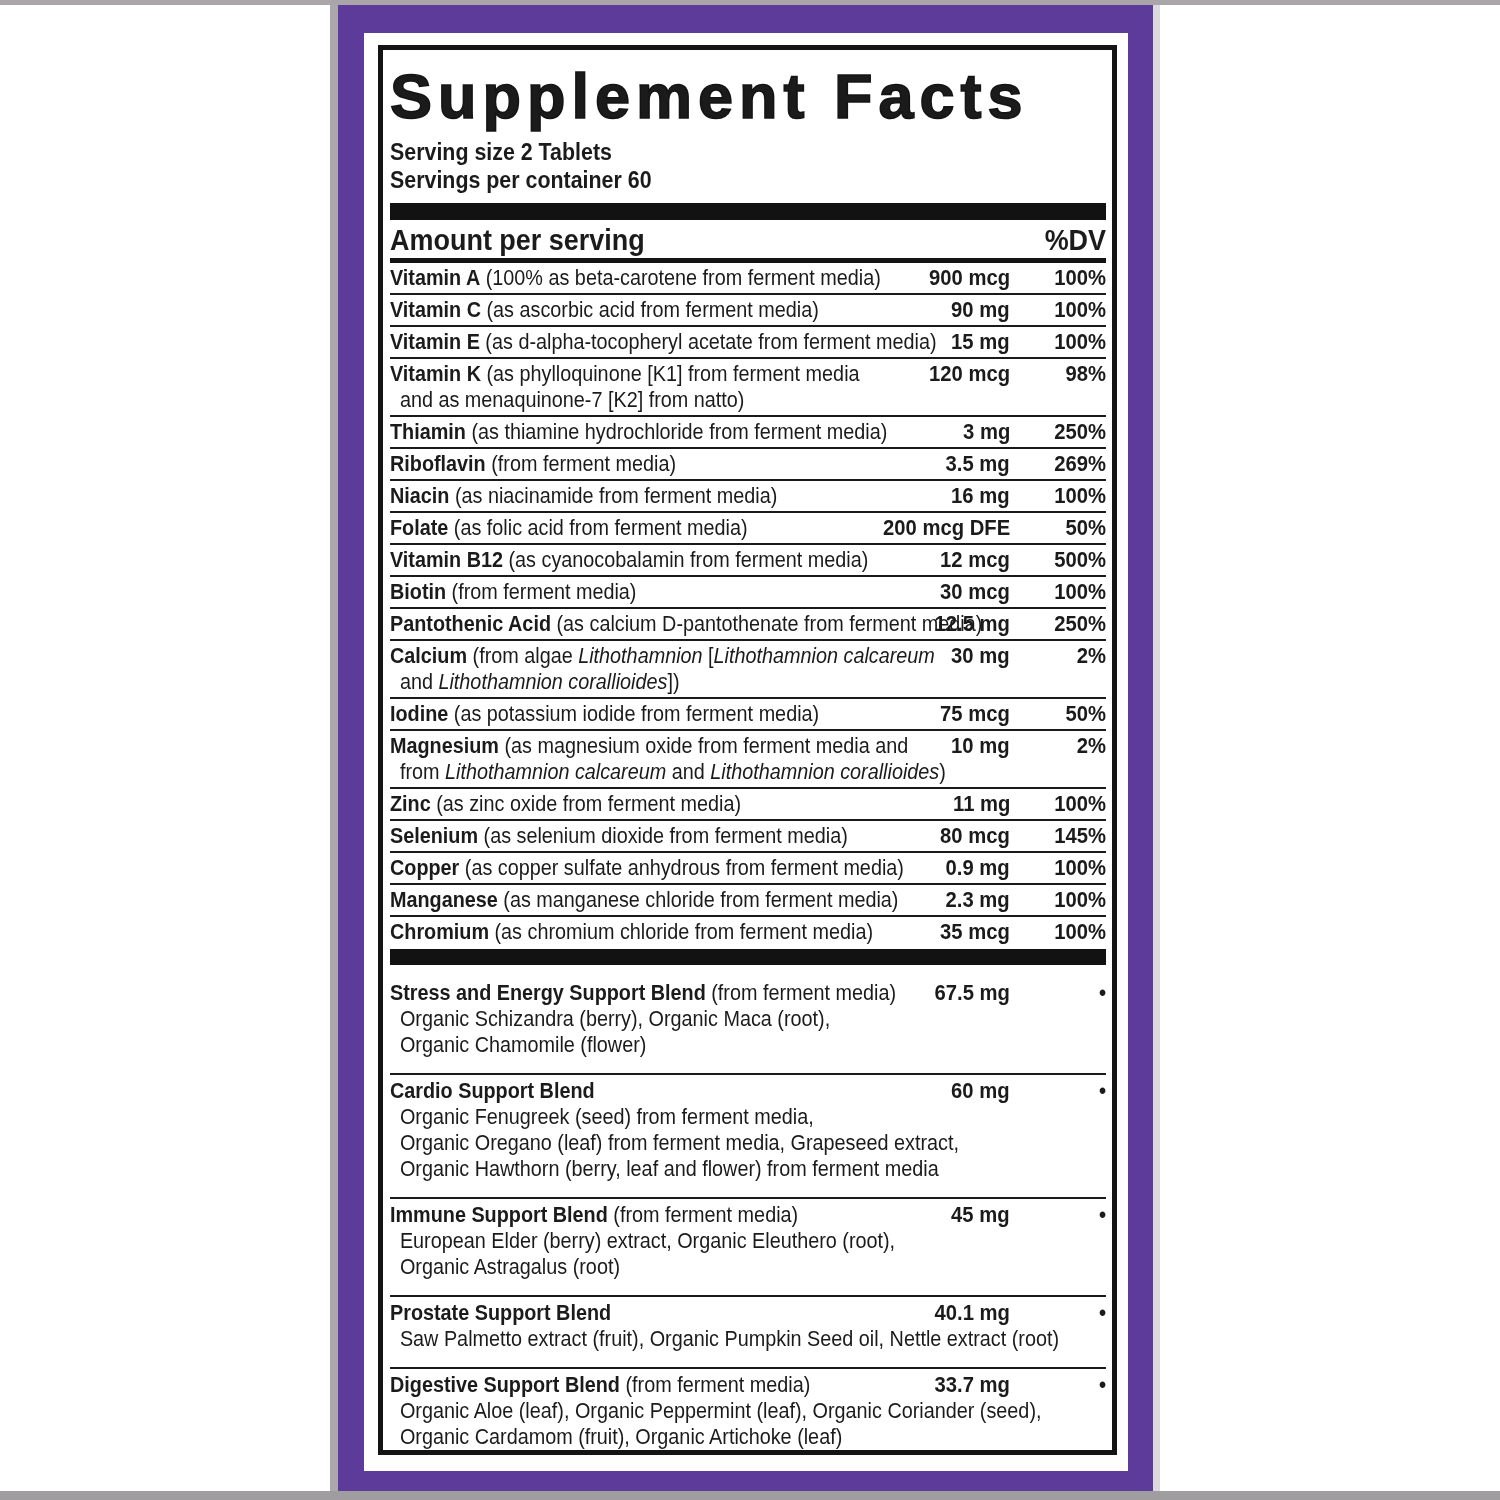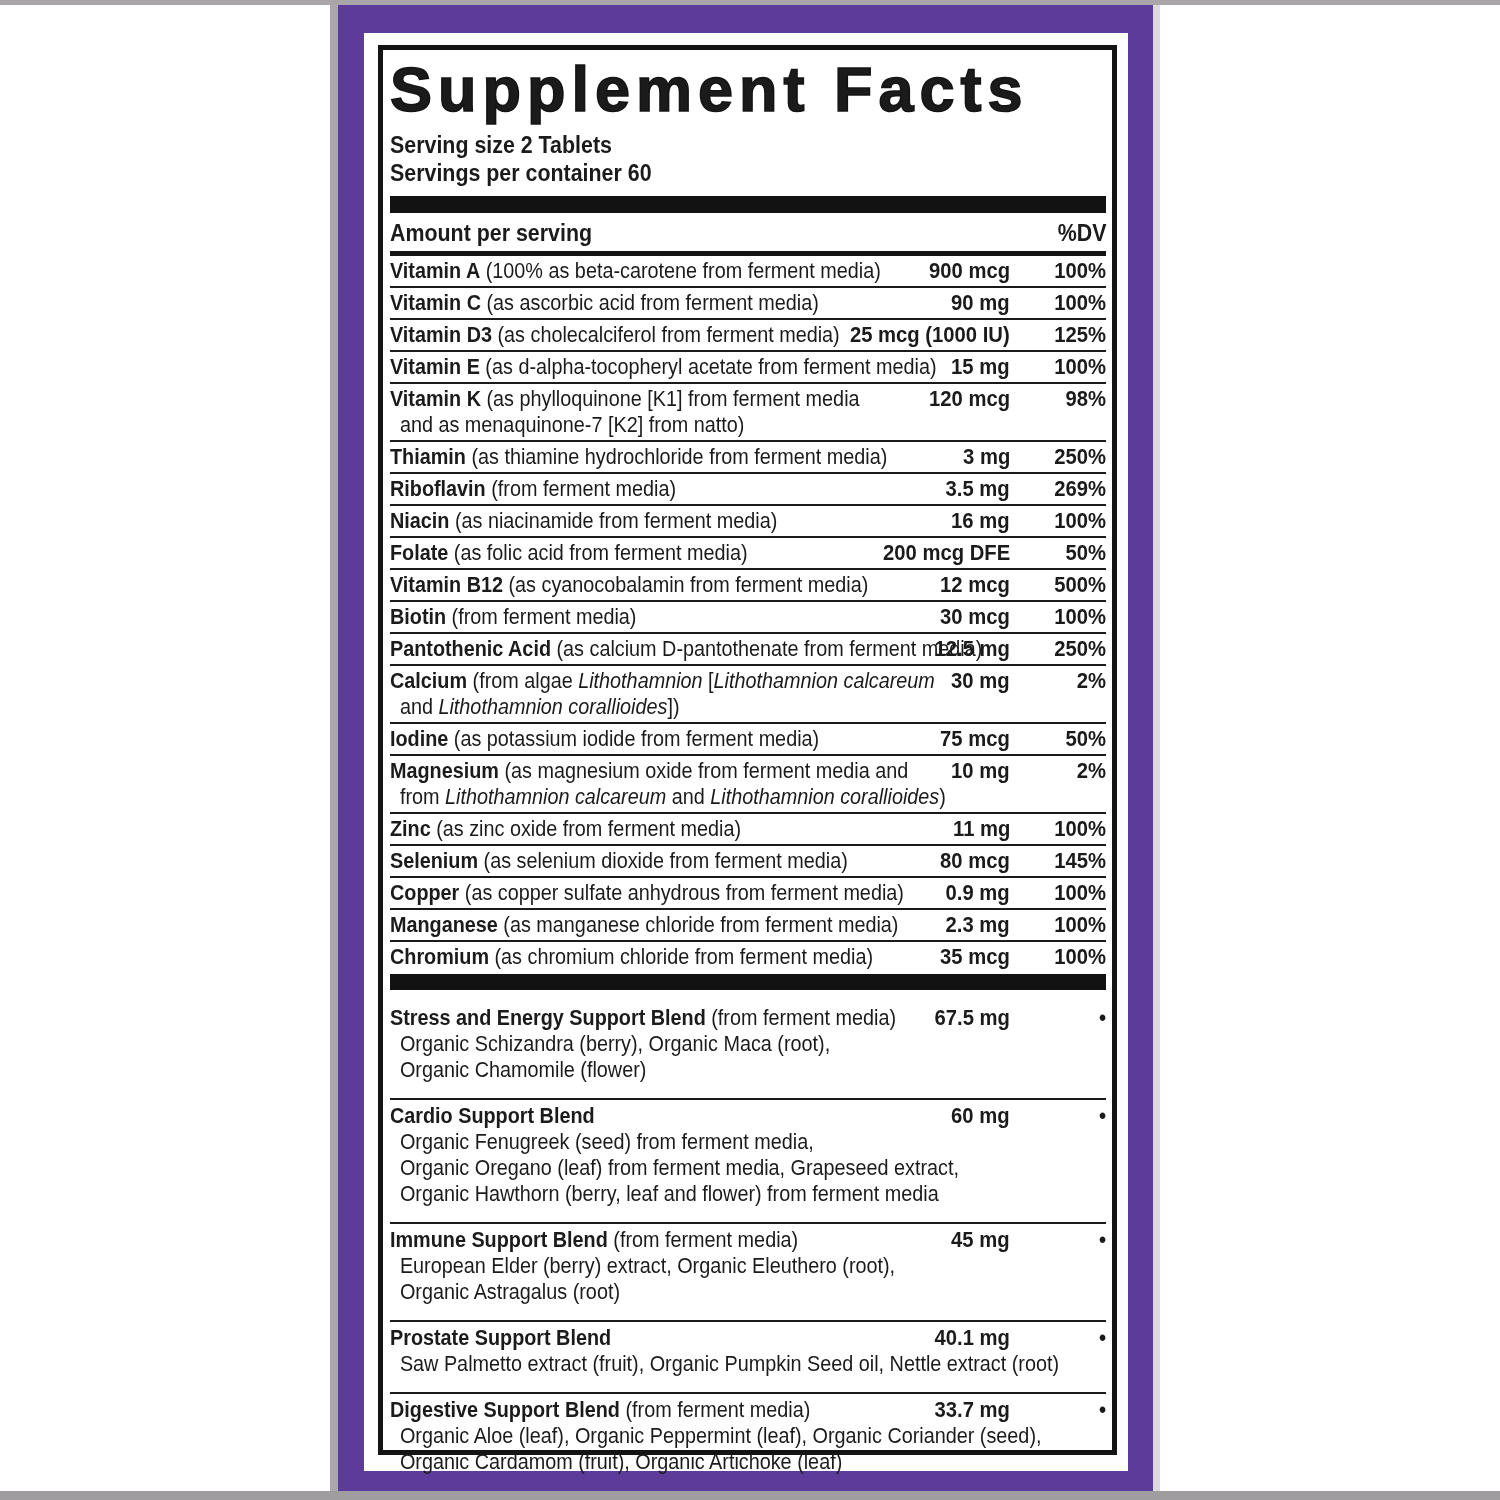--- a/index.html
+++ b/index.html
@@ -22,37 +22,37 @@
     background:#5c3b9b;
   }
   .paper {
     position:absolute; left:26px; right:25px; top:28px; bottom:20px;
     background:#fefefe;
   }
   .panel {
     position:absolute; left:14px; right:11px; top:12px; bottom:16px;
     background:#ffffff;
     border:5px solid #141414;
-    padding:1px 6px 0 7px;
+    padding:8px 6px 0 7px;
   }
   .title {
     font-size:63px; line-height:64px; font-weight:700;
     letter-spacing:6px; white-space:nowrap;
     -webkit-text-stroke:1.6px #141414;
     margin:6px 0 10px 0;
   }
   .serv {
     font-size:23px; line-height:28px; font-weight:700;
     white-space:nowrap; transform:scaleX(0.93); transform-origin:0 50%;
   }
   .bar-thick  { height:17px; background:#121212; margin-top:9px; }
   .bar-thick2 { height:16px; background:#121212; margin:2px 0; }
   .hdr {
     display:flex; justify-content:space-between; align-items:baseline;
-    font-weight:700; font-size:23px; line-height:26px;
+    font-weight:700; font-size:29px; line-height:26px;
     padding:7px 0 5px 0;
     border-bottom:5px solid #141414;
   }
   .hdr-l { transform:scaleX(0.93); transform-origin:0 50%;   white-space:nowrap; }
   .hdr-r { transform:scaleX(0.93); transform-origin:100% 50%; white-space:nowrap; }
 
   .row   { padding:2px 0 2px 0; }
   .blend { padding:3px 0 3px 0;margin-top:12px; }
   .row + .row, .blend + .blend { border-top:2px solid #1a1a1a; }
 
@@ -97,27 +97,20 @@
           </div>
           <div class="row">
             <div class="fline">
               <span class="nd"><span class="nm">Vitamin C</span><span> (as ascorbic acid from ferment media)</span></span>
               <span class="amt">90 mg</span>
               <span class="dv">100%</span>
             </div>
           </div>
           <div class="row">
             <div class="fline">
-              <span class="nd"><span class="nm">Vitamin D3</span><span> (as cholecalciferol from ferment media)</span></span>
-              <span class="amt">25 mcg (1000 IU)</span>
-              <span class="dv">125%</span>
-            </div>
-          </div>
-          <div class="row">
-            <div class="fline">
               <span class="nd"><span class="nm">Vitamin E</span><span> (as d-alpha-tocopheryl acetate from ferment media)</span></span>
               <span class="amt">15 mg</span>
               <span class="dv">100%</span>
             </div>
           </div>
           <div class="row">
             <div class="fline">
               <span class="nd"><span class="nm">Vitamin K</span><span> (as phylloquinone [K1] from ferment media</span></span>
               <span class="amt">120 mcg</span>
               <span class="dv">98%</span>

